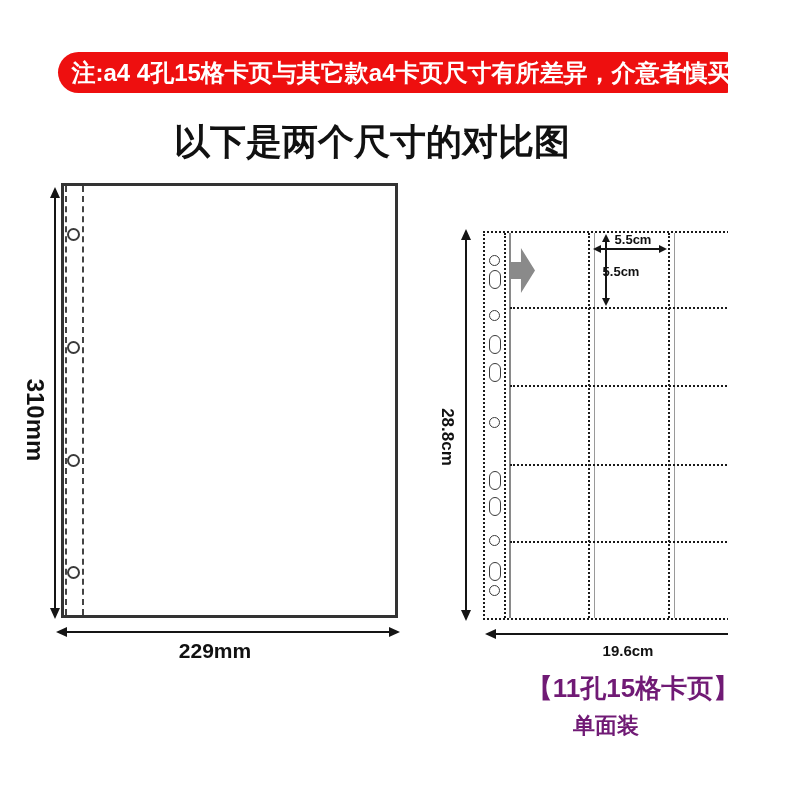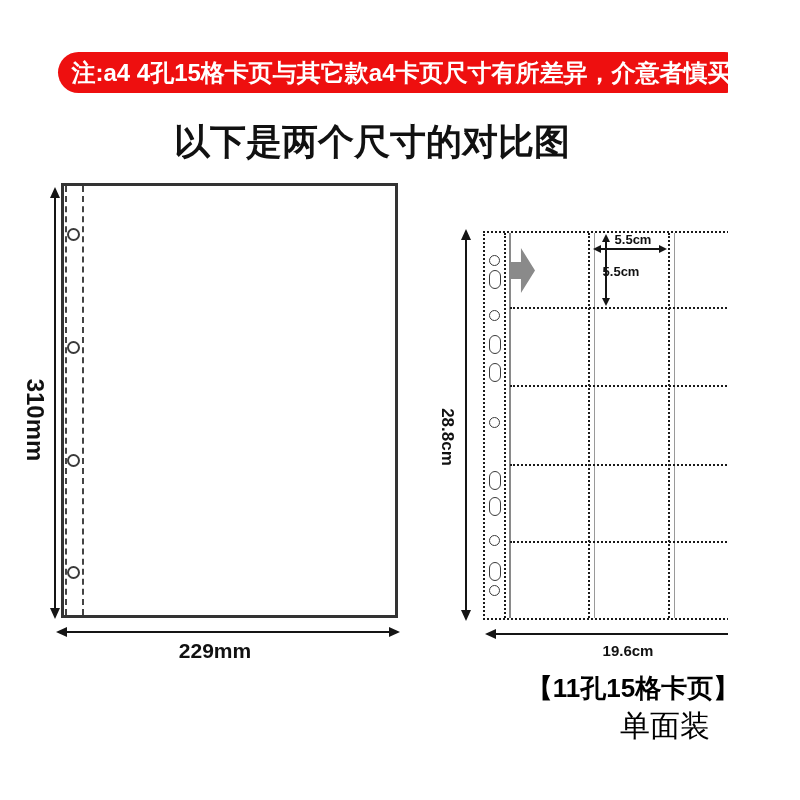--- a/index.html
+++ b/index.html
@@ -55,21 +55,21 @@
   .rp-col-dot{position:absolute;top:0;bottom:0;width:0;border-left:2px dotted #1a1a1a;}
   .rp-col-solid{position:absolute;top:0;bottom:0;width:0;border-left:1px solid #9a9a9a;}
   .rp-row{position:absolute;left:25px;right:0;height:0;border-top:2px dotted #1a1a1a;}
   .rp-hole-c{position:absolute;left:4px;width:9px;height:9px;border:1.5px solid #3a3a3a;border-radius:50%;background:#fff;}
   .rp-hole-o{position:absolute;left:4px;width:10px;height:17px;border:1.5px solid #3a3a3a;border-radius:6px;background:#fff;}
   .insert-arrow{
     position:absolute;left:24px;top:15px;width:26px;height:45px;background:#8a8a8a;
     clip-path:polygon(0 31%,46% 31%,46% 0,100% 50%,46% 100%,46% 69%,0 69%);
   }
   
-  .cap{position:absolute;transform:translate(-50%,-50%);white-space:nowrap;color:#000000;}
+  .cap{position:absolute;transform:translate(-50%,-50%);white-space:nowrap;color:#701a75;}
 </style>
 </head>
 <body>
 
 <div class="canvas">
 
   <div class="banner">
     <span>注:a4 4孔15格卡页与其它款a4卡页尺寸有所差异，介意者慎买</span>
   </div>
 
@@ -121,15 +121,15 @@
   <div class="lbl" style="left:633px;top:239px;font-size:13px">5.5cm</div>
   <div class="dim-v small" style="left:605px;top:236px;height:68px"></div>
   <div class="lbl" style="left:621px;top:271px;font-size:13px">5.5cm</div>
 
   <div class="dim-v" style="left:465px;top:231px;height:388px"></div>
   <div class="lbl rot" style="left:447px;top:437px;font-size:17px">28.8cm</div>
   <div class="dim-h" style="left:487px;top:633px;width:266px"></div>
   <div class="lbl" style="left:628px;top:650px;font-size:15px">19.6cm</div>
 
   <div class="cap" style="left:633px;top:688px;font-size:26px;font-weight:700">【11孔15格卡页】</div>
-  <div class="cap" style="left:665px;top:726px;font-size:30px;font-weight:400">单面装</div>
+  <div class="cap" style="left:606px;top:726px;font-size:22px;font-weight:700">单面装</div>
 
 </div>
 
 </body></html>

